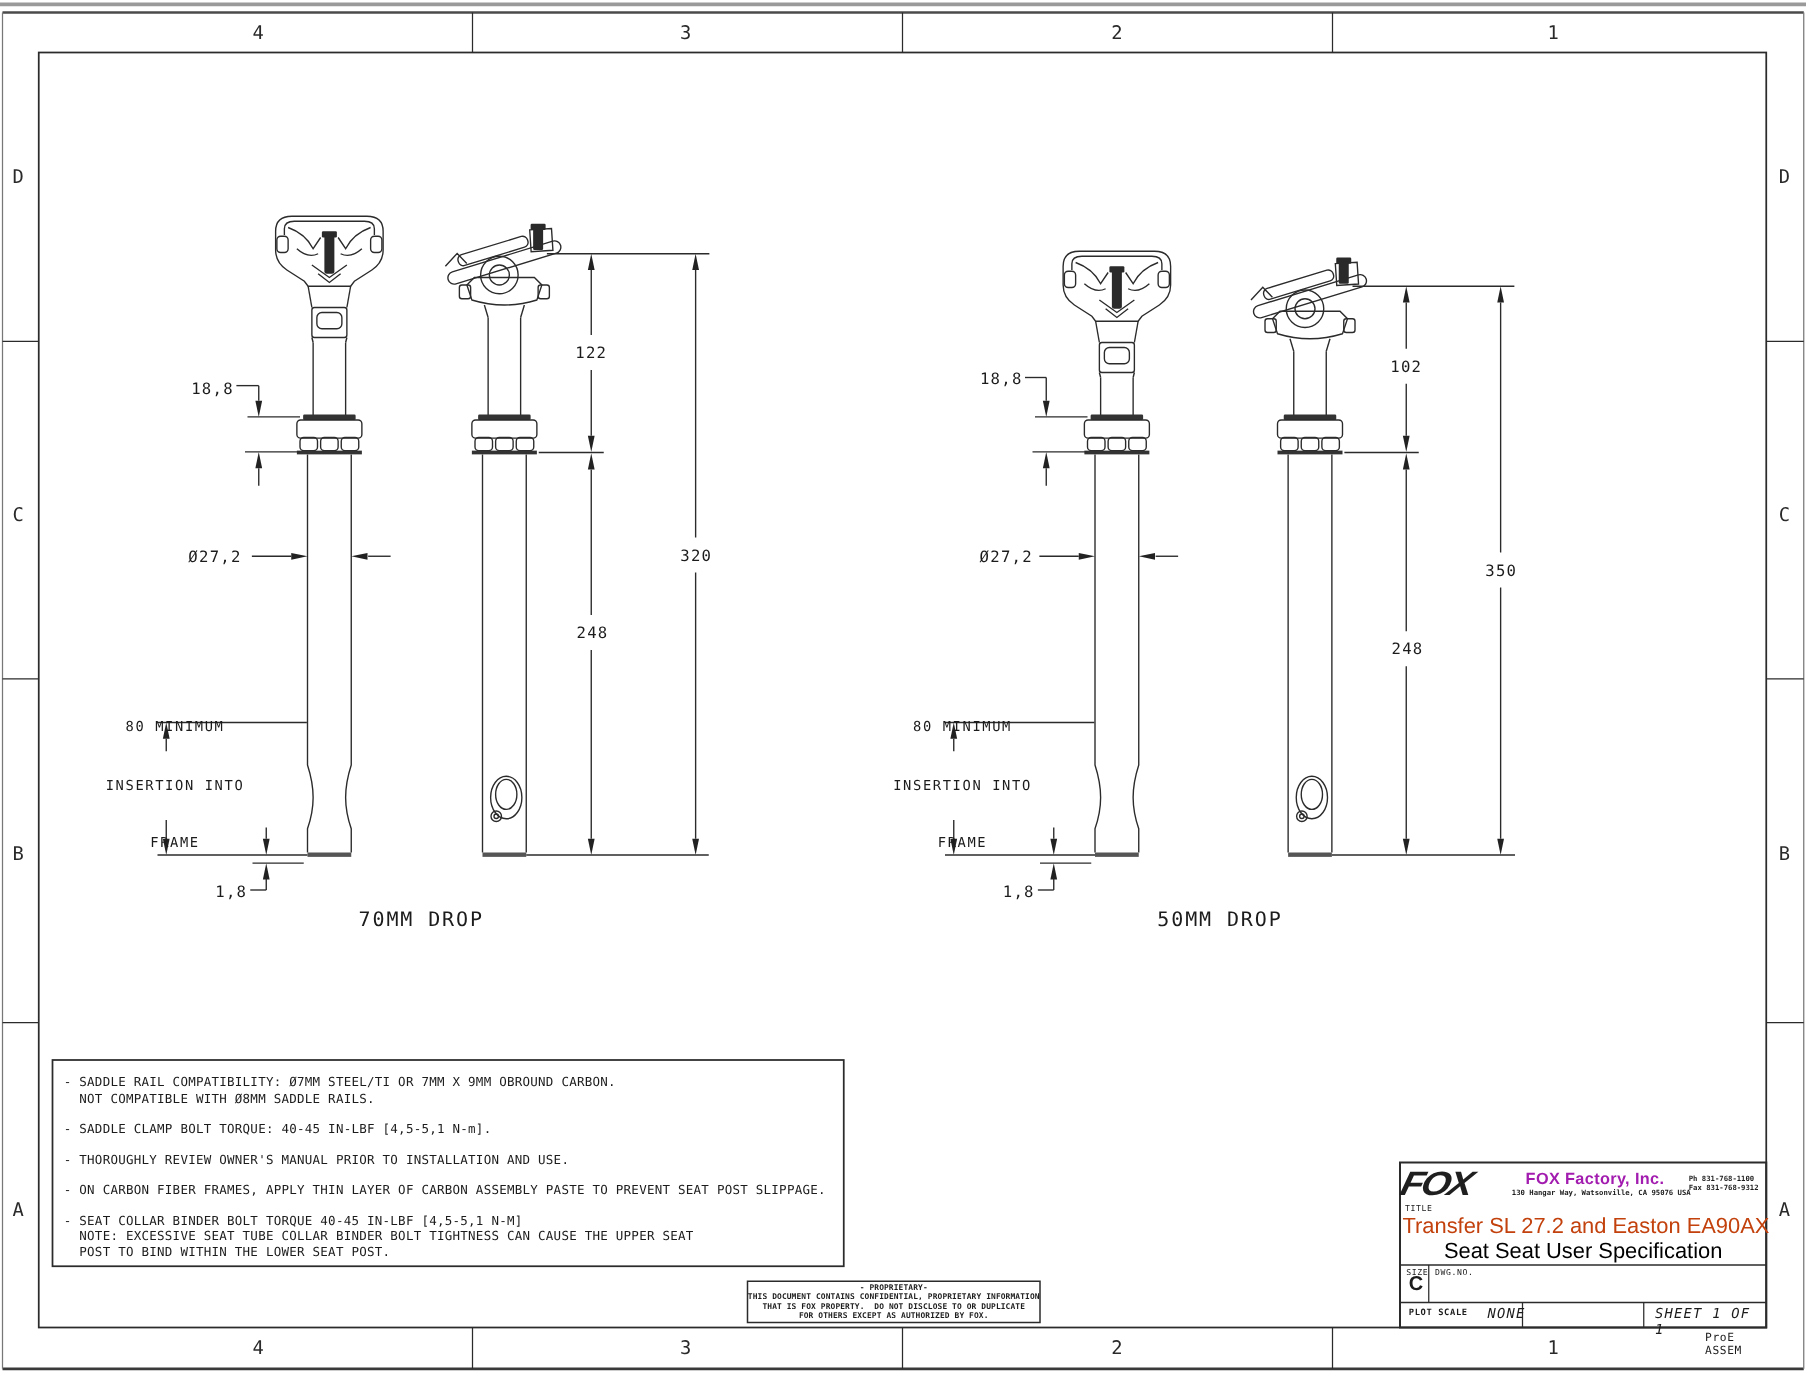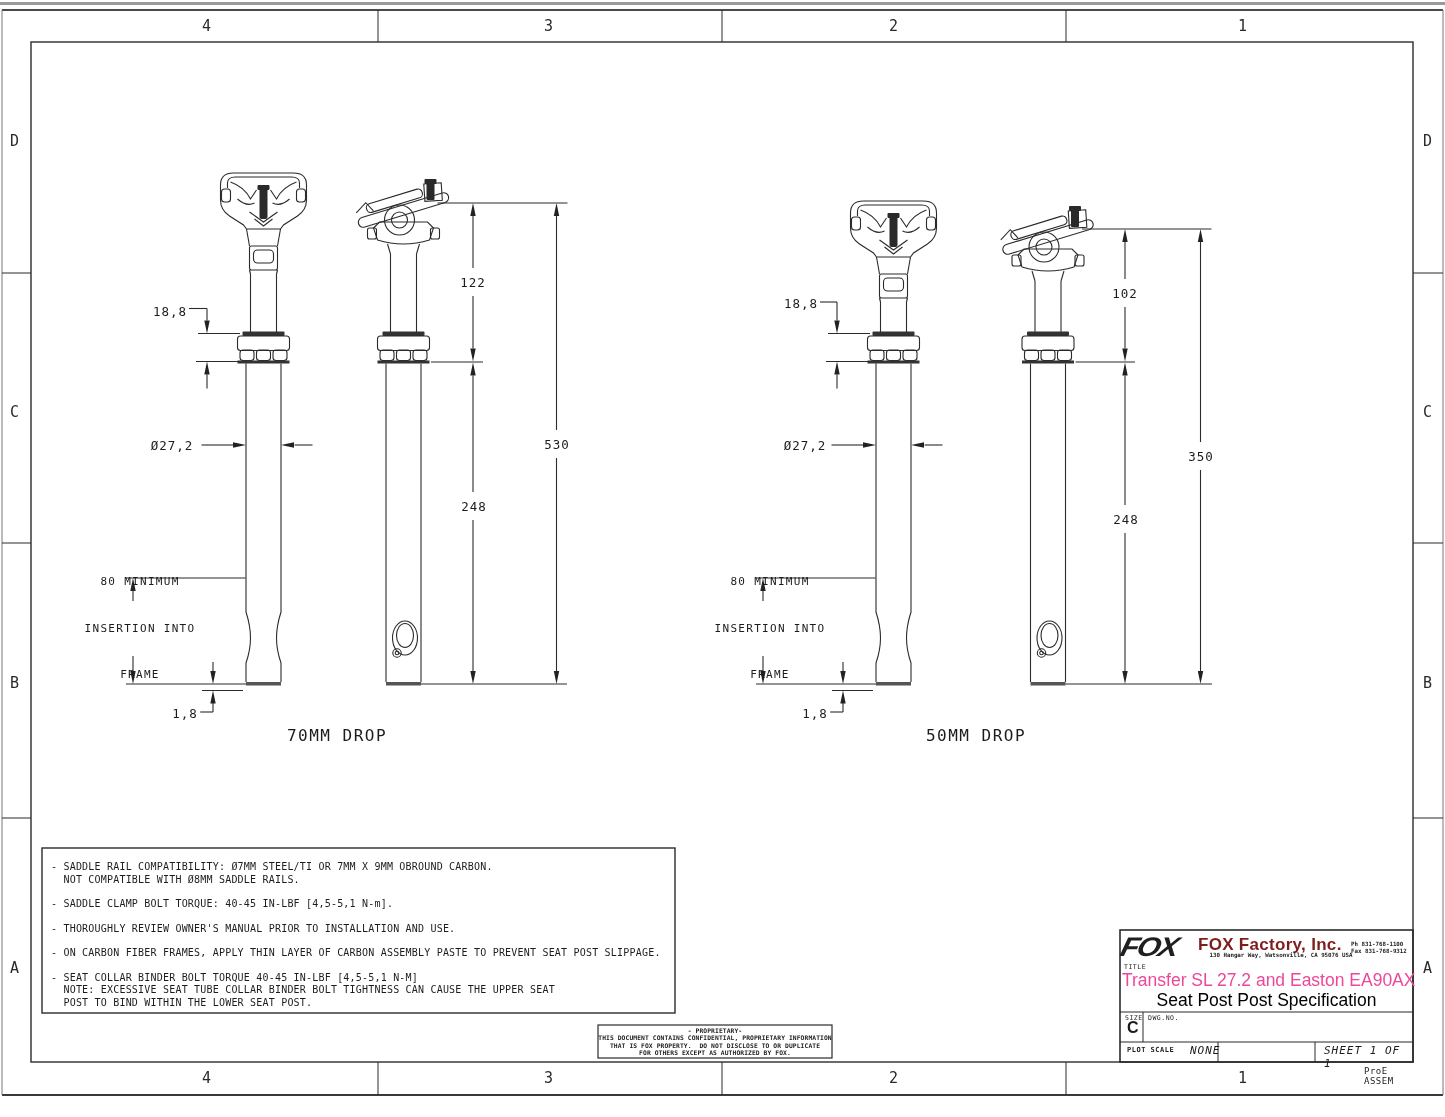--- a/index.html
+++ b/index.html
@@ -16,28 +16,28 @@
   .notes{left:42px;top:848px;width:633px;height:165px;box-sizing:border-box;
          padding:13px 0 0 9px;font-size:10px;line-height:12.5px;letter-spacing:.2px;}
   .notes p{margin:0 0 12px 0;white-space:pre;}
   .prop{left:598px;top:1025px;width:234px;height:33px;box-sizing:border-box;padding-top:2px;
         font-size:6.3px;line-height:7.4px;font-weight:bold;text-align:center;letter-spacing:.1px;}
   .prop div{white-space:pre;}
   .tblock{left:1120px;top:930px;width:293px;height:132px;}
   .fox-logo{left:4px;top:2px;font-family:"Liberation Sans",sans-serif;font-style:italic;
             font-weight:900;font-size:27px;color:#1f1f1f;transform:skewX(-14deg) scaleX(1.12);
             letter-spacing:-2px;}
-  .company{left:78px;top:5px;width:156px;font-family:"Liberation Sans",sans-serif;
-           font-weight:bold;font-size:17px;letter-spacing:.3px;color:#7f1d1d;}
+  .company{left:78px;top:5px;width:156px;text-align:center;font-family:"Liberation Sans",sans-serif;
+           font-weight:bold;font-size:13px;letter-spacing:.3px;color:#a21caf;}
   .address{left:76px;top:22px;width:170px;text-align:center;font-size:5.8px;font-weight:bold;}
   .phones{left:231px;top:11px;font-size:5.8px;line-height:7px;font-weight:bold;white-space:pre;}
   .lbl-tiny{font-size:6.5px;letter-spacing:.5px;}
   .lbl-small{font-size:7px;letter-spacing:.5px;font-weight:bold;text-align:center;}
   .title1{left:2px;top:40px;width:296px;font-family:"Liberation Sans",sans-serif;
-          font-size:17.5px;color:#ec4899;}
+          font-size:17.5px;color:#c2410c;}
   .title2{left:0;top:60px;width:293px;text-align:center;font-family:"Liberation Sans",sans-serif;
           font-size:17.5px;color:#000;}
   .sizeC{left:7px;top:89px;font-family:"Liberation Sans",sans-serif;font-weight:bold;font-size:16px;}
   .val{font-size:11px;letter-spacing:1px;font-style:italic;}
 </style>
 </head>
 <body>
 
 <div id="sheet">
   <svg id="draw" viewBox="0 0 1445 1117" stroke="#2b2b2b" fill="none" stroke-width="1.1">
@@ -277,21 +277,21 @@
   <div class="abs ctr zone" style="left:15px;top:968px">A</div>
   <div class="abs ctr zone" style="left:1428px;top:141px">D</div>
   <div class="abs ctr zone" style="left:1428px;top:412px">C</div>
   <div class="abs ctr zone" style="left:1428px;top:683px">B</div>
   <div class="abs ctr zone" style="left:1428px;top:968px">A</div>
   <div class="abs ctr proe" style="left:1391px;top:1076px">ProE ASSEM</div>
 
   <div class="abs ctr dim" style="left:170px;top:311px">18,8</div>
   <div class="abs ctr dim" style="left:473px;top:282px">122</div>
   <div class="abs ctr dim" style="left:172px;top:445px">Ø27,2</div>
-  <div class="abs ctr dim" style="left:557px;top:444px">530</div>
+  <div class="abs ctr dim" style="left:557px;top:444px">320</div>
   <div class="abs ctr dim" style="left:474px;top:506px">248</div>
   <div class="abs ctr anno" style="left:140px;top:628px">
     <div>80 MINIMUM</div>
     <div>INSERTION INTO</div>
     <div>FRAME</div>
   </div>
   <div class="abs ctr dim" style="left:185px;top:713px">1,8</div>
   <div class="abs ctr caption" style="left:337px;top:735px">70MM DROP</div>
 
   <div class="abs ctr dim" style="left:801px;top:303px">18,8</div>
@@ -325,21 +325,21 @@
     <div>FOR OTHERS EXCEPT AS AUTHORIZED BY FOX.</div>
   </div>
 
   <div class="abs tblock">
     <div class="abs fox-logo">FOX</div>
     <div class="abs company">FOX Factory, Inc.</div>
     <div class="abs phones"><span>Ph 831-768-1100</span><br><span>Fax 831-768-9312</span></div>
     <div class="abs address">130 Hangar Way, Watsonville, CA 95076 USA</div>
     <div class="abs lbl-tiny" style="left:4px;top:33px">TITLE</div>
     <div class="abs title1">Transfer SL 27.2 and Easton EA90AX</div>
-    <div class="abs title2">Seat Post Post Specification</div>
+    <div class="abs title2">Seat Seat User Specification</div>
     <div class="abs lbl-tiny" style="left:5px;top:84px">SIZE</div>
     <div class="abs sizeC">C</div>
     <div class="abs lbl-tiny" style="left:28px;top:84px">DWG.NO.</div>
     <div class="abs lbl-small" style="left:7px;top:116px">PLOT SCALE</div>
     <div class="abs val" style="left:70px;top:114px">NONE</div>
     <div class="abs val" style="left:204px;top:114px">SHEET 1 OF 1</div>
   </div>
 </div>
 
 </body></html>

